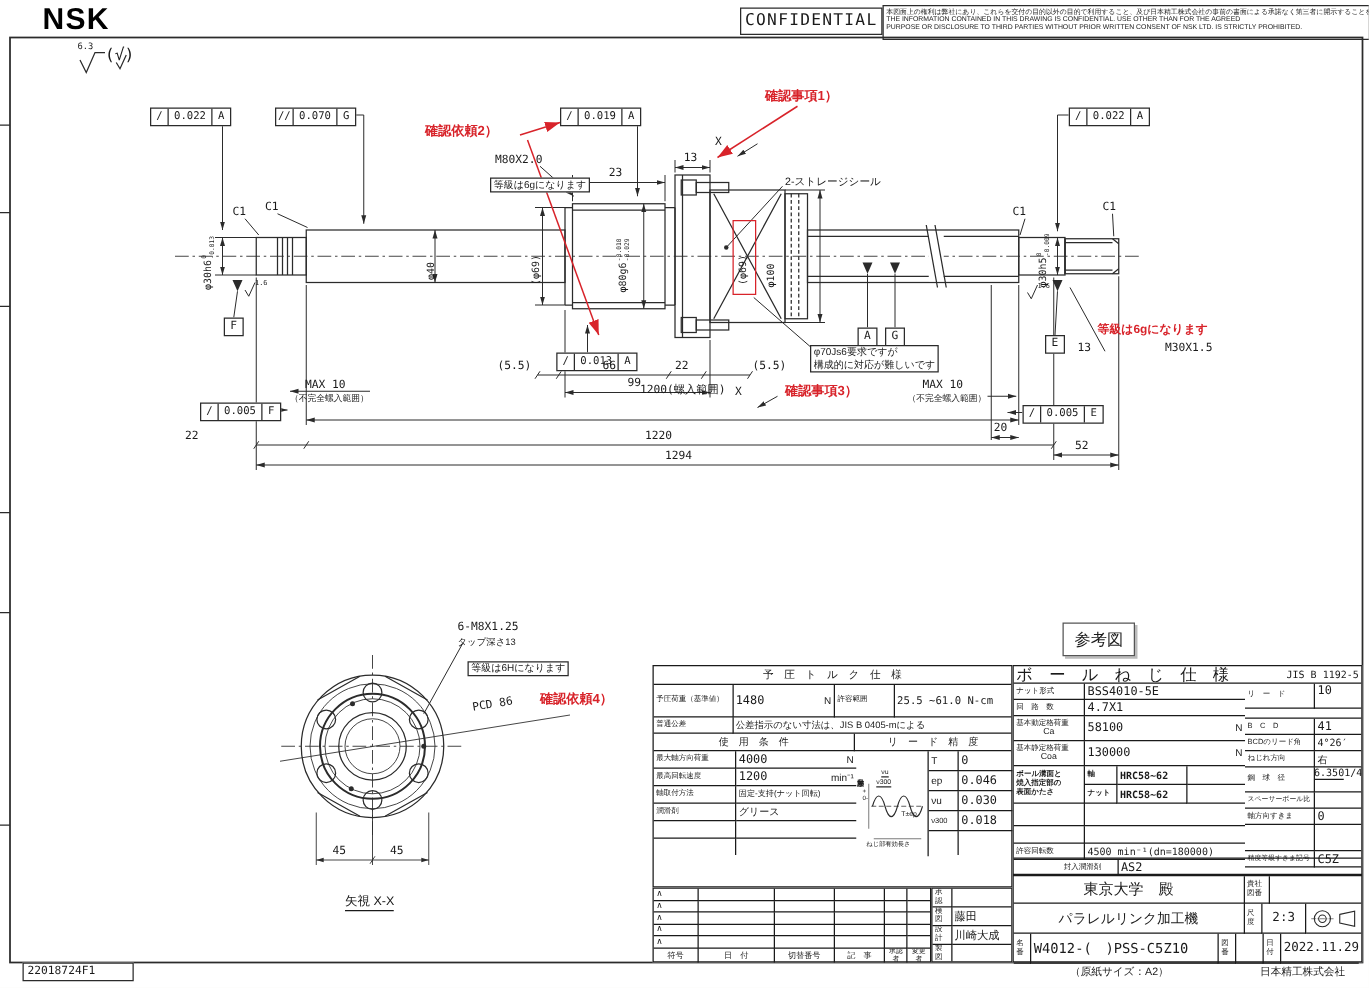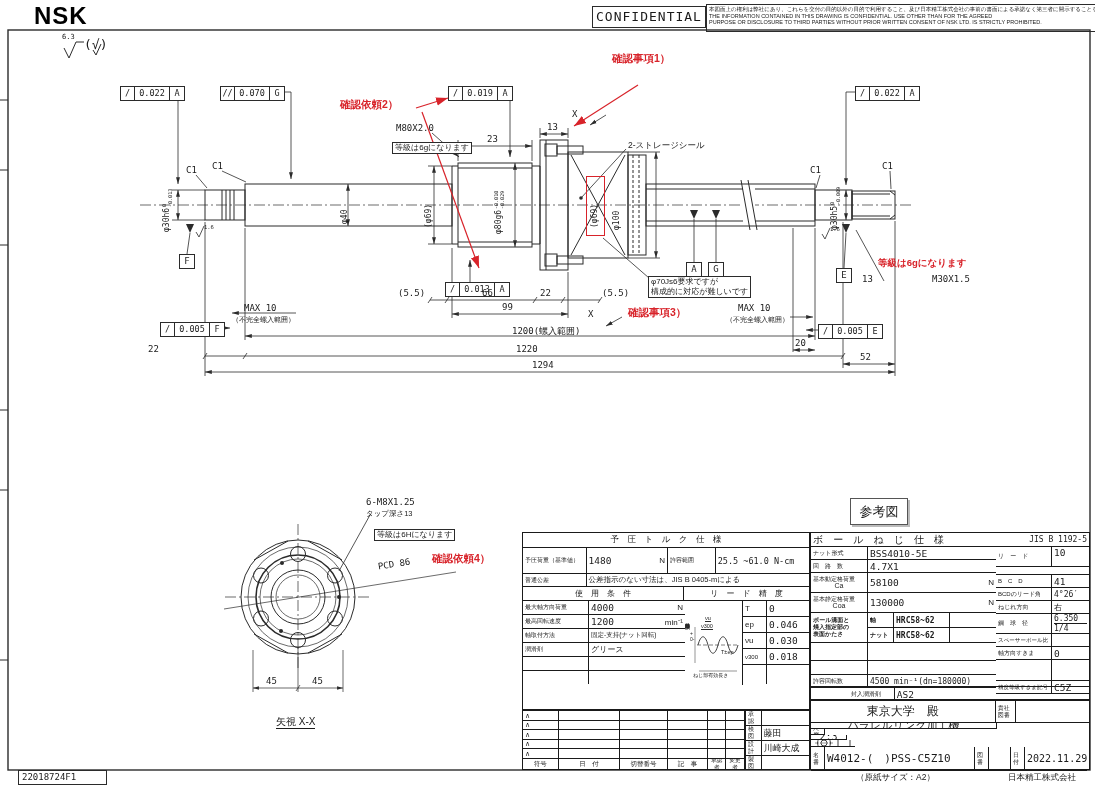--- a/index.html
+++ b/index.html
@@ -242,21 +242,21 @@
   <span class="fs">/</span>
     <span class="fv">0.005</span>
     <span class="fd">E</span>
 </div>
 
 <div class="datum" style="left:179px;top:254px;">F</div>
 <div class="datum" style="left:686px;top:262px;">A</div>
 <div class="datum" style="left:708px;top:262px;">G</div>
 <div class="datum" style="left:836px;top:268px;">E</div>
 
-<div class="redt" style="left:612px;top:52px;">確認事項1）</div>
+<div class="redt" style="left:612px;top:70px;">確認事項1）</div>
 <div class="redt" style="left:340px;top:98px;">確認依頼2）</div>
 <div class="redt" style="left:628px;top:306px;">確認事項3）</div>
 <div class="redt" style="left:432px;top:552px;">確認依頼4）</div>
 <div class="redt" style="left:878px;top:257px;font-size:9.5px;">等級は6gになります</div>
 <div class="redbox" style="left:586px;top:176px;width:17px;height:58px;"></div>
 
 <div class="nbox" style="left:392px;top:142px;">等級は6gになります</div>
 <div class="nbox" style="left:374px;top:529px;">等級は6Hになります</div>
 <div class="nbox" style="left:648px;top:276px;">
   <div>φ70Js6要求ですが</div>
@@ -313,21 +313,21 @@
 
 <div class="dt" style="left:398px;top:289px;">(5.5)</div>
 <div class="dt" style="left:482px;top:289px;">66</div>
 <div class="dt" style="left:540px;top:289px;">22</div>
 <div class="dt" style="left:602px;top:289px;">(5.5)</div>
 <div class="dt" style="left:502px;top:303px;">99</div>
 <div class="dt" style="left:244px;top:304px;">MAX 10</div>
 <div class="dt jt" style="left:232px;top:316px;font-size:7px;">（不完全螺入範囲）</div>
 <div class="dt" style="left:738px;top:304px;">MAX 10</div>
 <div class="dt jt" style="left:726px;top:316px;font-size:7px;">（不完全螺入範囲）</div>
-<div class="dt" style="left:512px;top:327px;">1200(螺入範囲)</div>
+<div class="dt" style="left:512px;top:308px;">1200(螺入範囲)</div>
 <div class="dt" style="left:148px;top:345px;">22</div>
 <div class="dt" style="left:516px;top:345px;">1220</div>
 <div class="dt" style="left:795px;top:339px;">20</div>
 <div class="dt" style="left:860px;top:353px;">52</div>
 <div class="dt" style="left:532px;top:361px;">1294</div>
 <div class="dt" style="left:932px;top:275px;">M30X1.5</div>
 <div class="dt" style="left:862px;top:275px;">13</div>
 
 <div class="dt" style="left:366px;top:498px;">6-M8X1.25</div>
 <div class="dt jt" style="left:366px;top:510px;font-size:7.5px;">タップ深さ13</div>
@@ -509,21 +509,21 @@
   </div>
   <div class="tr" style="height:13px;">
     <div class="c tiny nb" style="width:16px;">製図</div>
     <div class="c last nb" style="width:49px;"></div>
   </div>
 </div>
 
 <div class="tbl" style="left:810px;top:532px;width:280px;height:168px;">
   <div class="tr" style="height:14px;">
     <div class="c last" style="width:100%;justify-content:space-between;">
-      <span style="font-size:10px;">ボ　ー　ル　ね　じ　仕　様</span>
+      <span style="font-size:13px;">ボ　ー　ル　ね　じ　仕　様</span>
       <span class="num" style="font-size:8px;">JIS B 1192-5</span>
     </div>
   </div>
   <div class="tr" style="height:140px;border-bottom:1px solid #1a1a1a;">
     <div style="width:185px;">
       <div class="tr" style="height:13px;">
         <div class="c tiny" style="width:57px;">ナット形式</div>
         <div class="c last num" style="width:128px;">BSS4010-5E</div>
       </div>
       <div class="tr" style="height:13px;">
@@ -601,21 +601,21 @@
       <div class="tr" style="height:13px;">
         <div class="c tiny" style="width:56px;">BCDのリード角</div>
         <div class="c last num" style="width:37px;font-size:8px;">4°26′</div>
       </div>
       <div class="tr" style="height:13px;">
         <div class="c tiny" style="width:56px;">ねじれ方向</div>
         <div class="c last" style="width:37px;">右</div>
       </div>
       <div class="tr" style="height:20px;">
         <div class="c tiny" style="width:56px;">鋼　球　径</div>
-        <div class="c last" style="width:37px;flex-direction:column;align-items:flex-start;justify-content:center;">
+        <div class="c last" style="width:37px;flex-direction:row;align-items:flex-start;justify-content:center;">
           <span class="num" style="font-size:8px;border-bottom:1px solid #1a1a1a;width:100%;">6.350</span>
           <span class="num" style="font-size:8px;">1/4</span>
           </div>
       </div>
       <div class="tr" style="height:13px;">
         <div class="c tiny" style="width:56px;font-size:5.5px;">スペーサーボール比</div>
         <div class="c last" style="width:37px;"></div>
       </div>
       <div class="tr" style="height:13px;">
         <div class="c tiny" style="width:56px;">軸方向すきま</div>
@@ -637,21 +637,21 @@
 </div>
 
 <div class="tbl" style="left:810px;top:700px;width:280px;height:70px;">
   <div class="tr" style="height:22px;">
     <div class="c ctr" style="width:186px;font-size:12px;">東京大学　殿</div>
     <div class="c" style="width:20px;">
         <span class="tiny" style="width:14px;">貴社図番</span>
       </div>
     <div class="c last" style="width:74px;"></div>
   </div>
-  <div class="tr" style="height:24px;flex-direction:column;">
+  <div class="tr" style="height:24px;">
     <div class="c ctr" style="width:186px;font-size:11px;">パラレルリンク加工機</div>
     <div class="c" style="width:14px;">
         <span class="tiny" style="width:8px;">尺度</span>
       </div>
     <div class="c ctr num" style="width:36px;font-size:10px;">2:3</div>
     <div class="c ctr last" style="width:44px;">
       <svg width="40" height="18" viewBox="0 0 40 18" style="position:static;">
         <circle cx="11" cy="9" r="3" stroke="#2b2b2b" fill="none" stroke-width="0.9"></circle>
         <circle cx="11" cy="9" r="6.5" stroke="#2b2b2b" fill="none" stroke-width="0.9"></circle>
         <path d="M2,9 H20" stroke="#2b2b2b" stroke-width="0.5" stroke-dasharray="4 1 1 1"></path>

